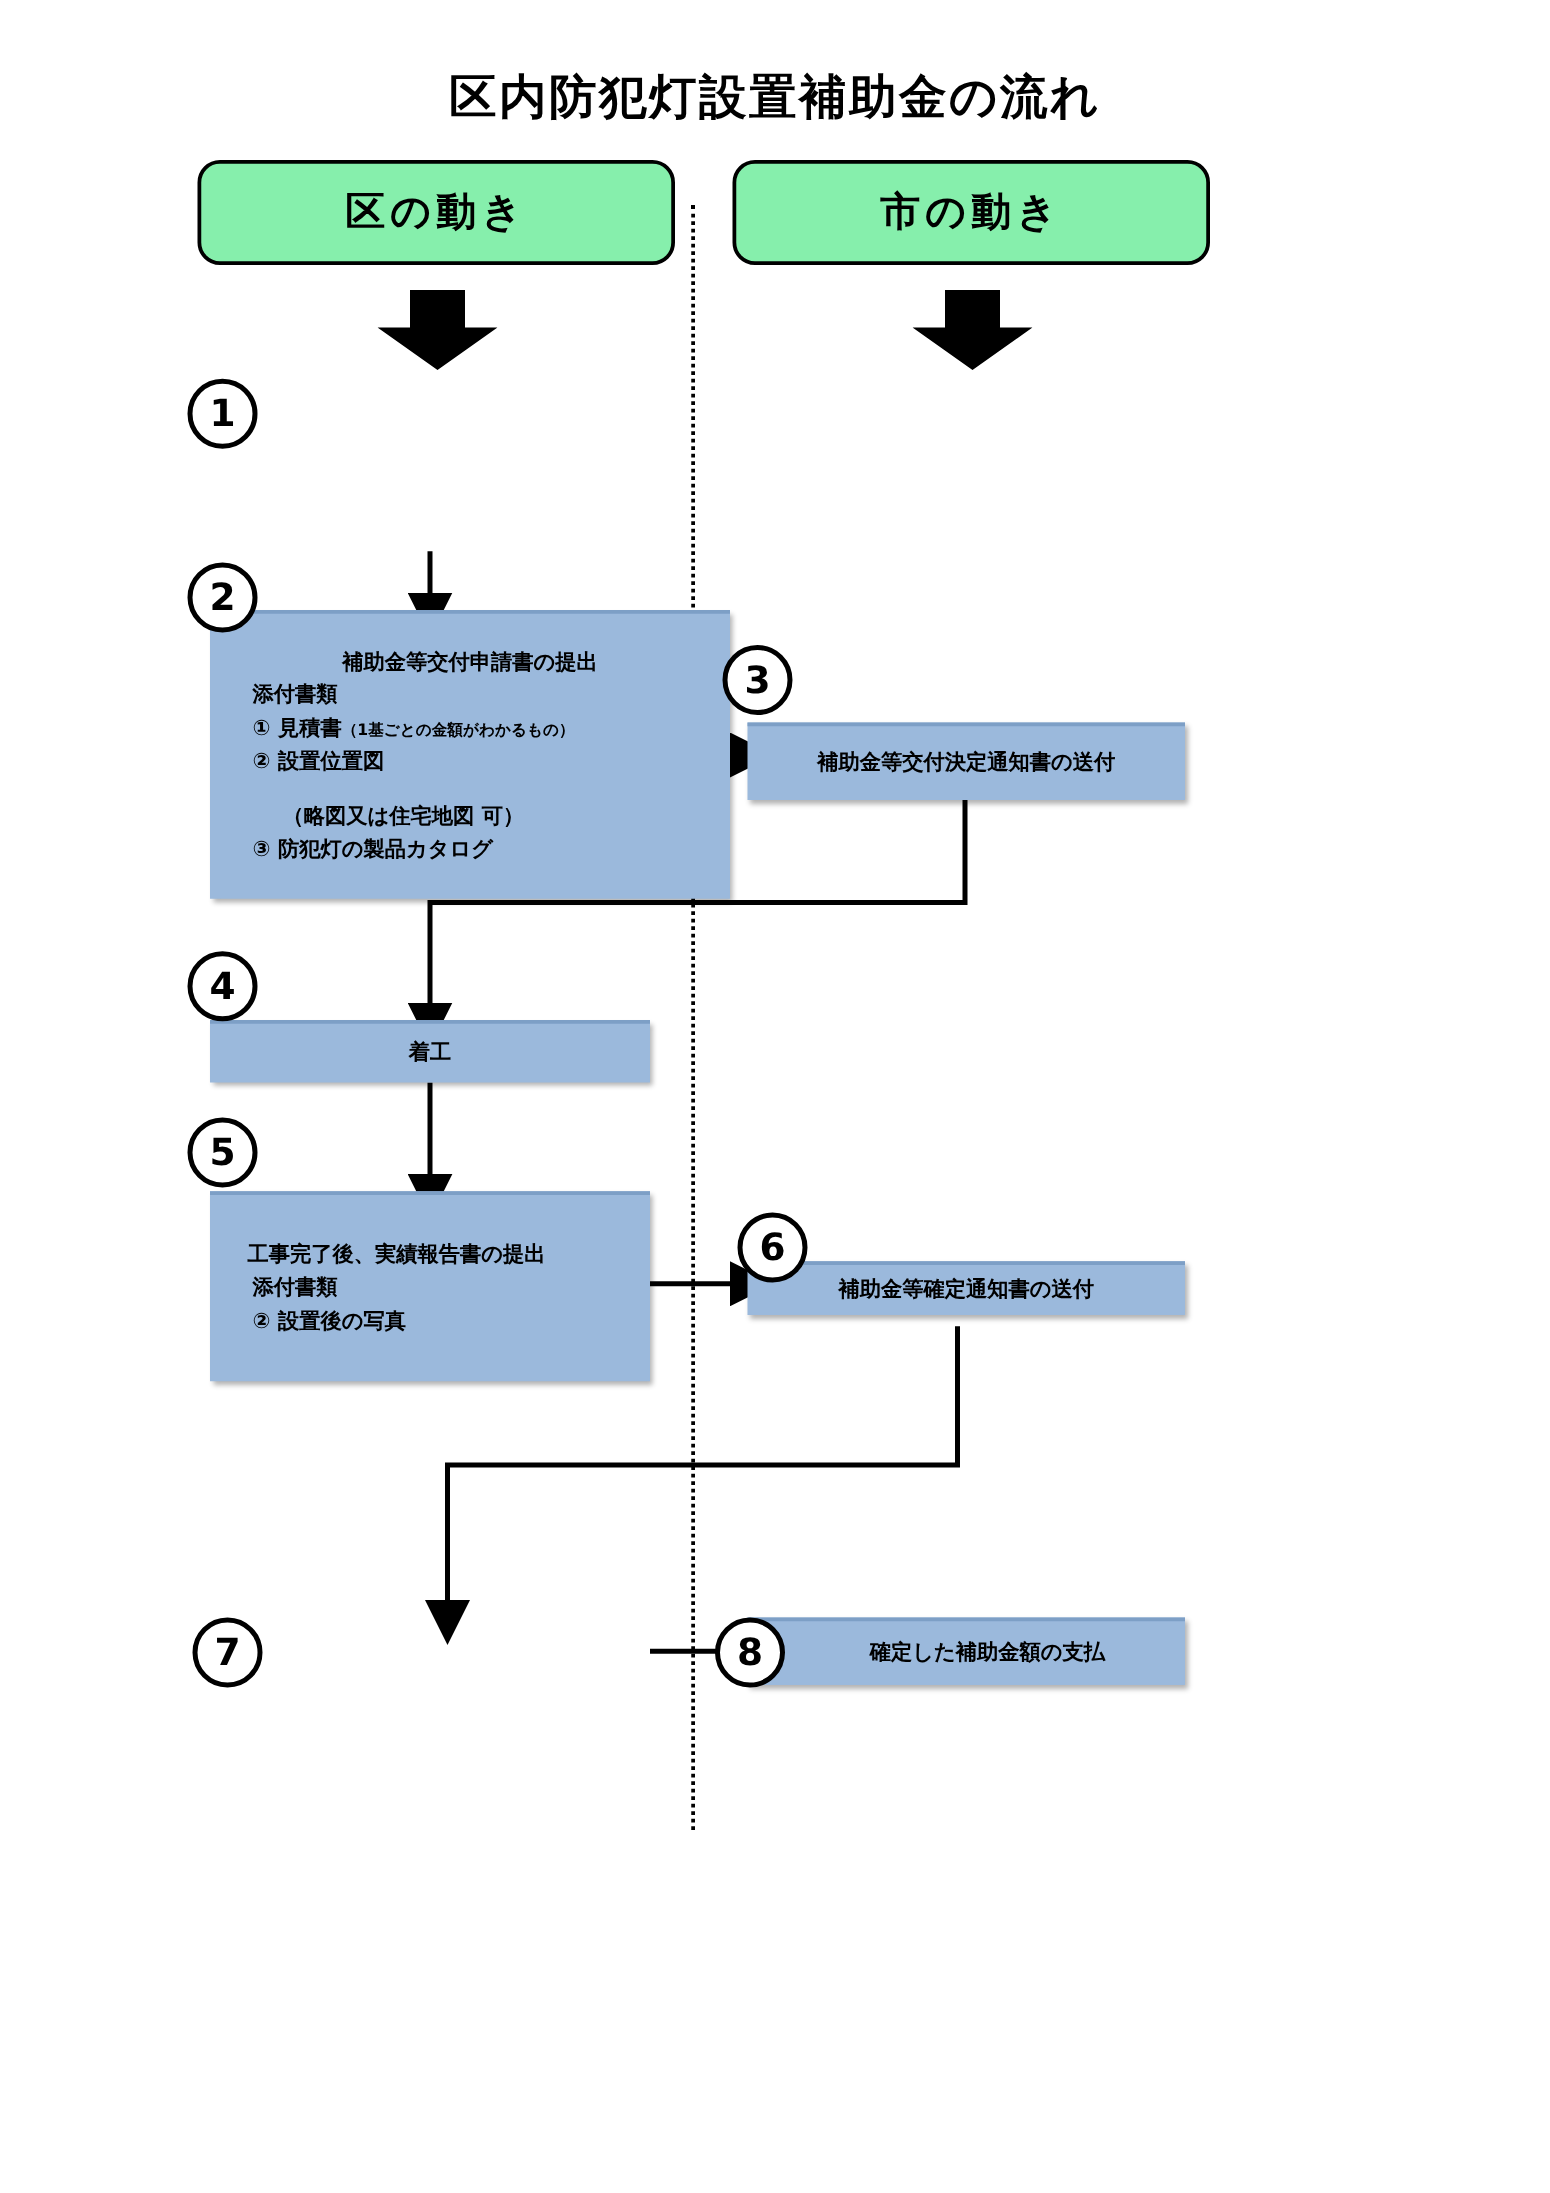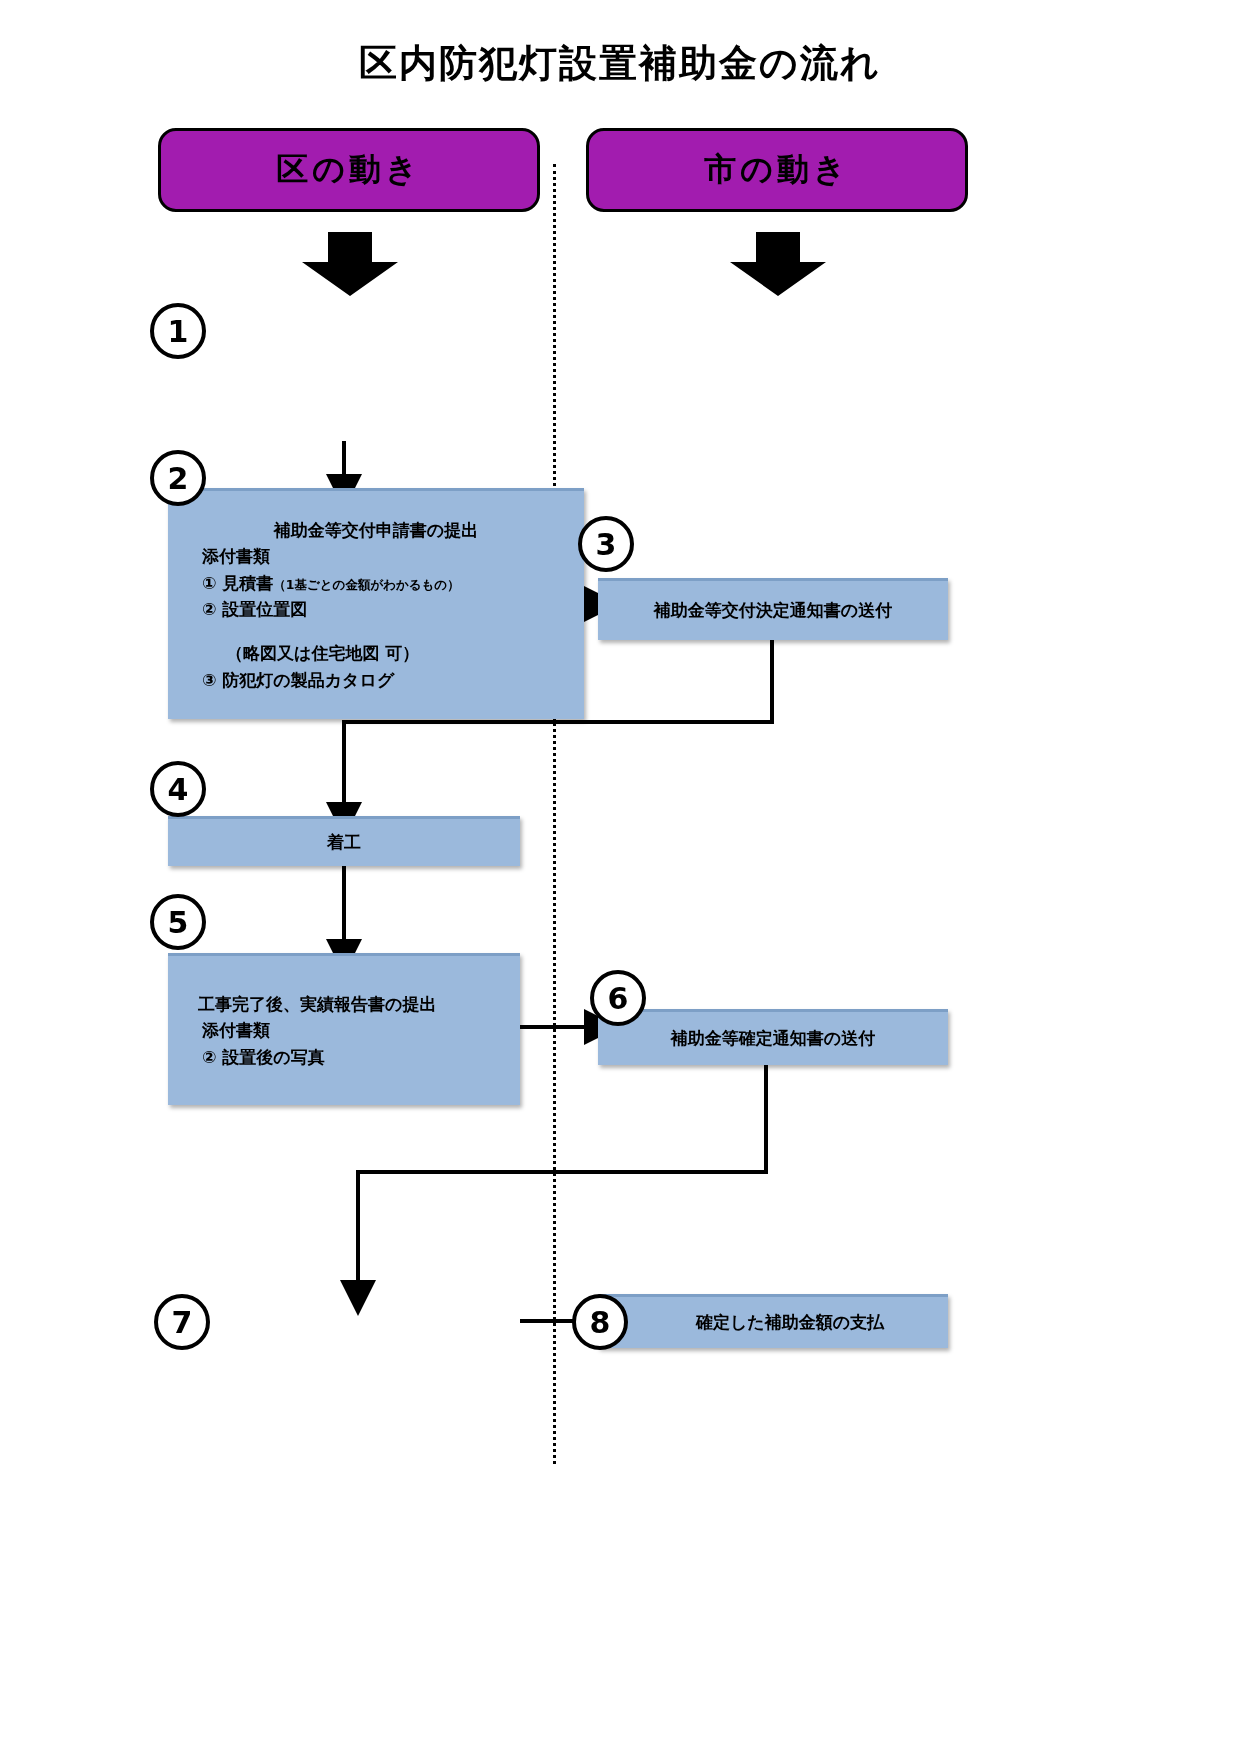--- a/index.html
+++ b/index.html
@@ -19,35 +19,35 @@
   #page {
     position: relative;
     width: 1240px;
     height: 1754px;
   }
 
   
   .title {
     position: absolute;
     left: 0;
-    top: 38px;
+    top: 52px;
     width: 1240px;
     text-align: center;
     font-size: 38px;
     font-weight: bold;
     letter-spacing: 2px;
     font-family: "DejaVu Sans", "Liberation Sans", sans-serif;
   }
 
   
   .lane-header {
     position: absolute;
     border: 3px solid #000;
     border-radius: 18px;
-    background: #a21caf;
+    background: #86efac;
     display: flex;
     align-items: center;
     justify-content: center;
     font-size: 32px;
     font-weight: bold;
     letter-spacing: 4px;
     box-sizing: border-box;
   }
   #lane-ku { left: 158px; top: 128px; width: 382px; height: 84px; }
   #lane-shi { left: 586px; top: 128px; width: 382px; height: 84px; }
@@ -91,21 +91,21 @@
     font-size: 12.5px;
     font-weight: bold;
   }
 
   
   #box1 { left: 168px; top: 337px; width: 352px; height: 104px; }
   #box2 { left: 168px; top: 488px; width: 416px; height: 231px; }
   #box3 { left: 598px; top: 578px; width: 350px; height: 62px; }
   #box4 { left: 168px; top: 816px; width: 352px; height: 50px; }
   #box5 { left: 168px; top: 953px; width: 352px; height: 152px; }
-  #box6 { left: 598px; top: 1009px; width: 350px; height: 56px; }
+  #box6 { left: 598px; top: 1009px; width: 350px; height: 43px; }
   #box7 { left: 168px; top: 1294px; width: 352px; height: 54px; }
   #box8 { left: 598px; top: 1294px; width: 350px; height: 54px; }
 
   
   .step {
     position: absolute;
     width: 56px;
     height: 56px;
     border: 4px solid #000;
     border-radius: 50%;

